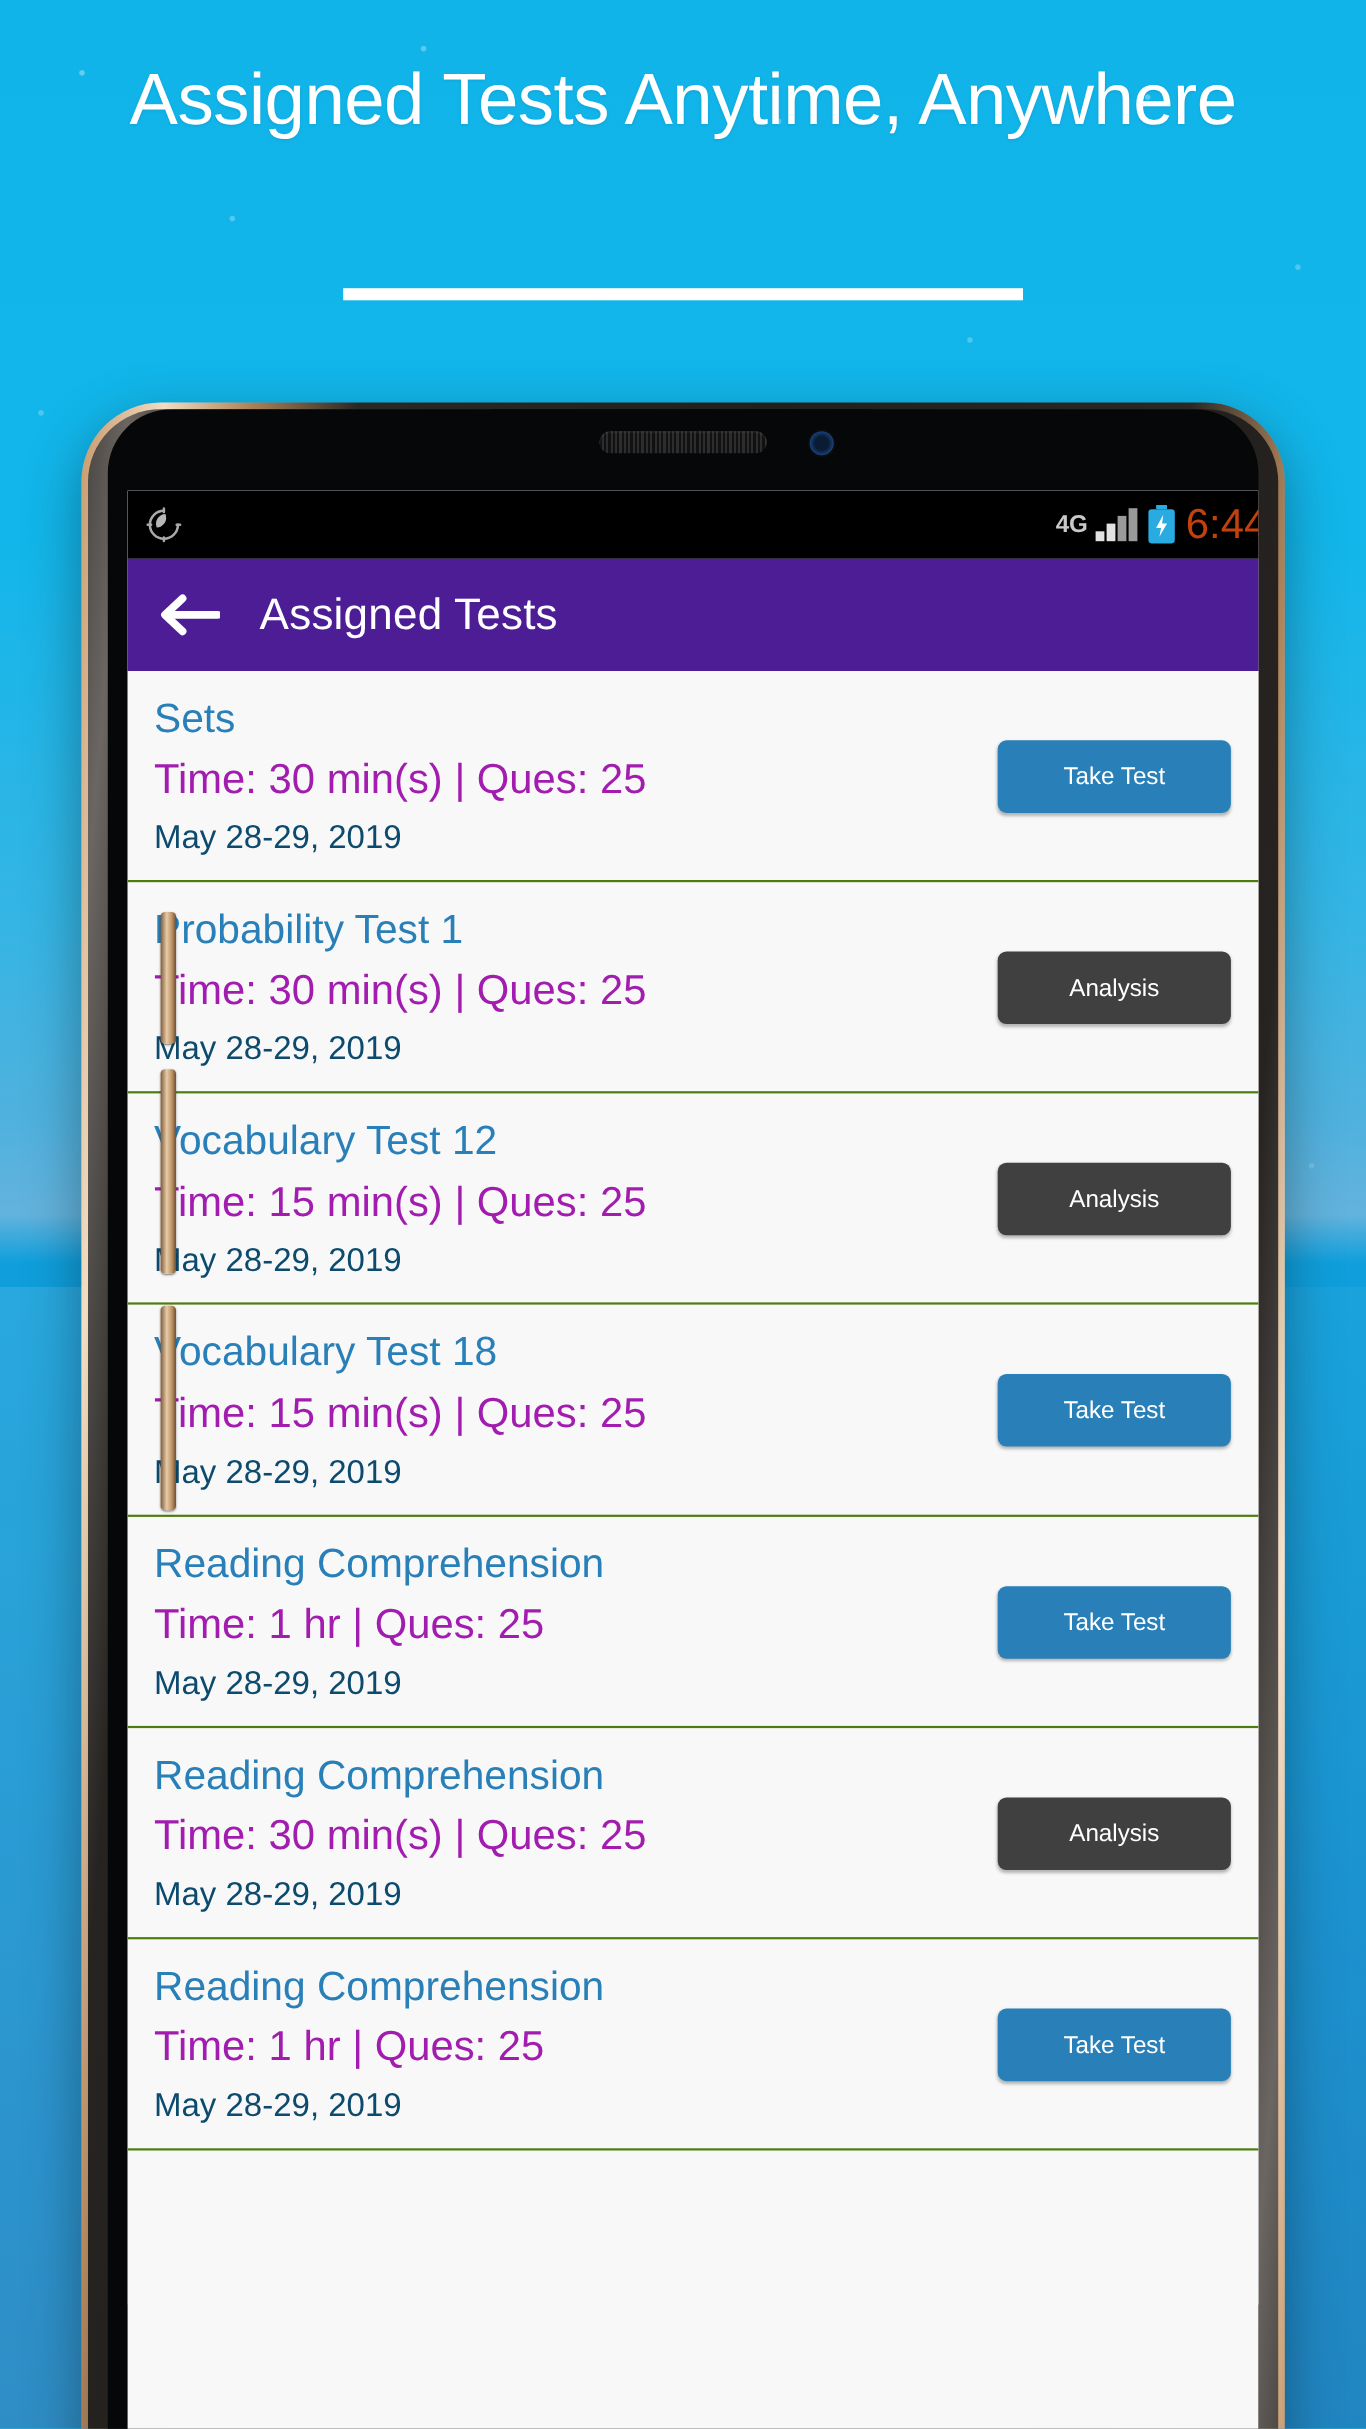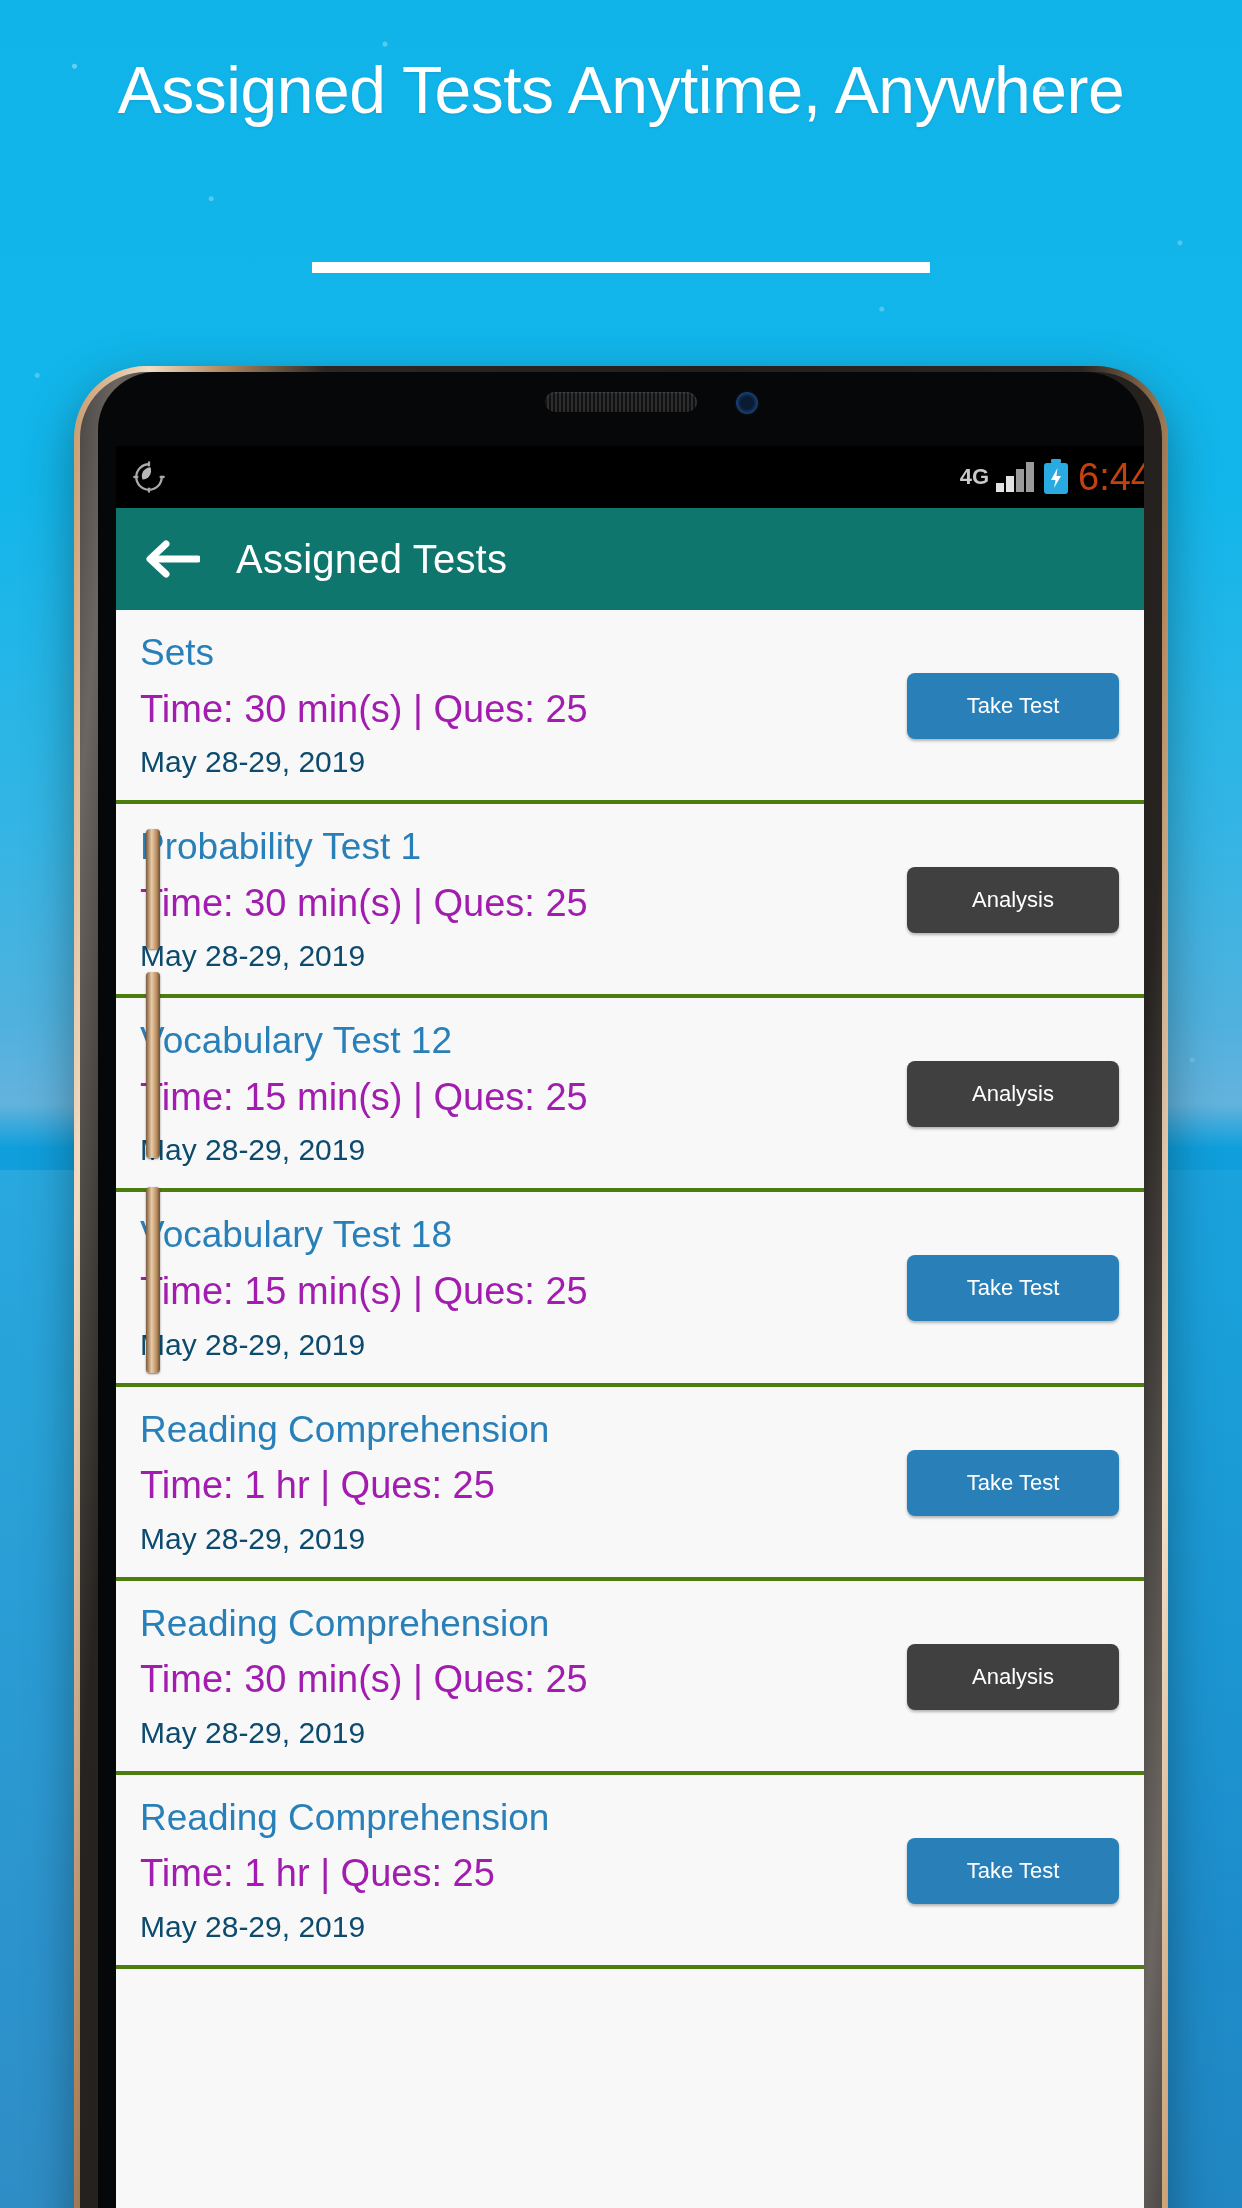--- a/index.html
+++ b/index.html
@@ -142,21 +142,21 @@
   }
   .sig-bars { display:flex; align-items:flex-end; gap:2px; height:30px; }
   .sig-bars i { display:block; width:8px; background:#9a9a9a; }
   .sig-bars i.on { background:#e2e2e2; }
   .batt { width:26px; height:36px; position:relative; }
   .clock { font-size:38px; color:#c2410c; letter-spacing:0px; line-height:1; }
 
   
   .appbar {
     height:102px;
-    background:#0f766e;
+    background:#4c1d95;
     display:flex; align-items:center;
     padding-left:22px;
     position:relative;
   }
   .back-btn { width:68px; height:68px; display:flex; align-items:center; justify-content:center; }
   .appbar-title {
     color:#ffffff; font-size:40px; font-weight:400;
     margin-left:30px; letter-spacing:.2px;
   }
 
@@ -182,21 +182,21 @@
     background:radial-gradient(circle at 50% 50%, #0a1c33 40%, #18427a 70%, #06101d 100%);
     box-shadow:0 0 0 2px #0b0b0b;
     z-index:7;
   }
 
   
   .list { background:#f8f8f8; }
   .row {
     position:relative;
     padding:22px 0 20px 24px;
-    border-bottom:4px solid #4d7c0f;
+    border-bottom:2px solid #4d7c0f;
     display:flex; align-items:flex-start;
   }
   .row-main { flex:1; min-width:0; }
   .row-title {
     color:#2980b9;
     font-size:37px;
     font-weight:400;
     line-height:1.15;
     margin-bottom:12px;
   }

